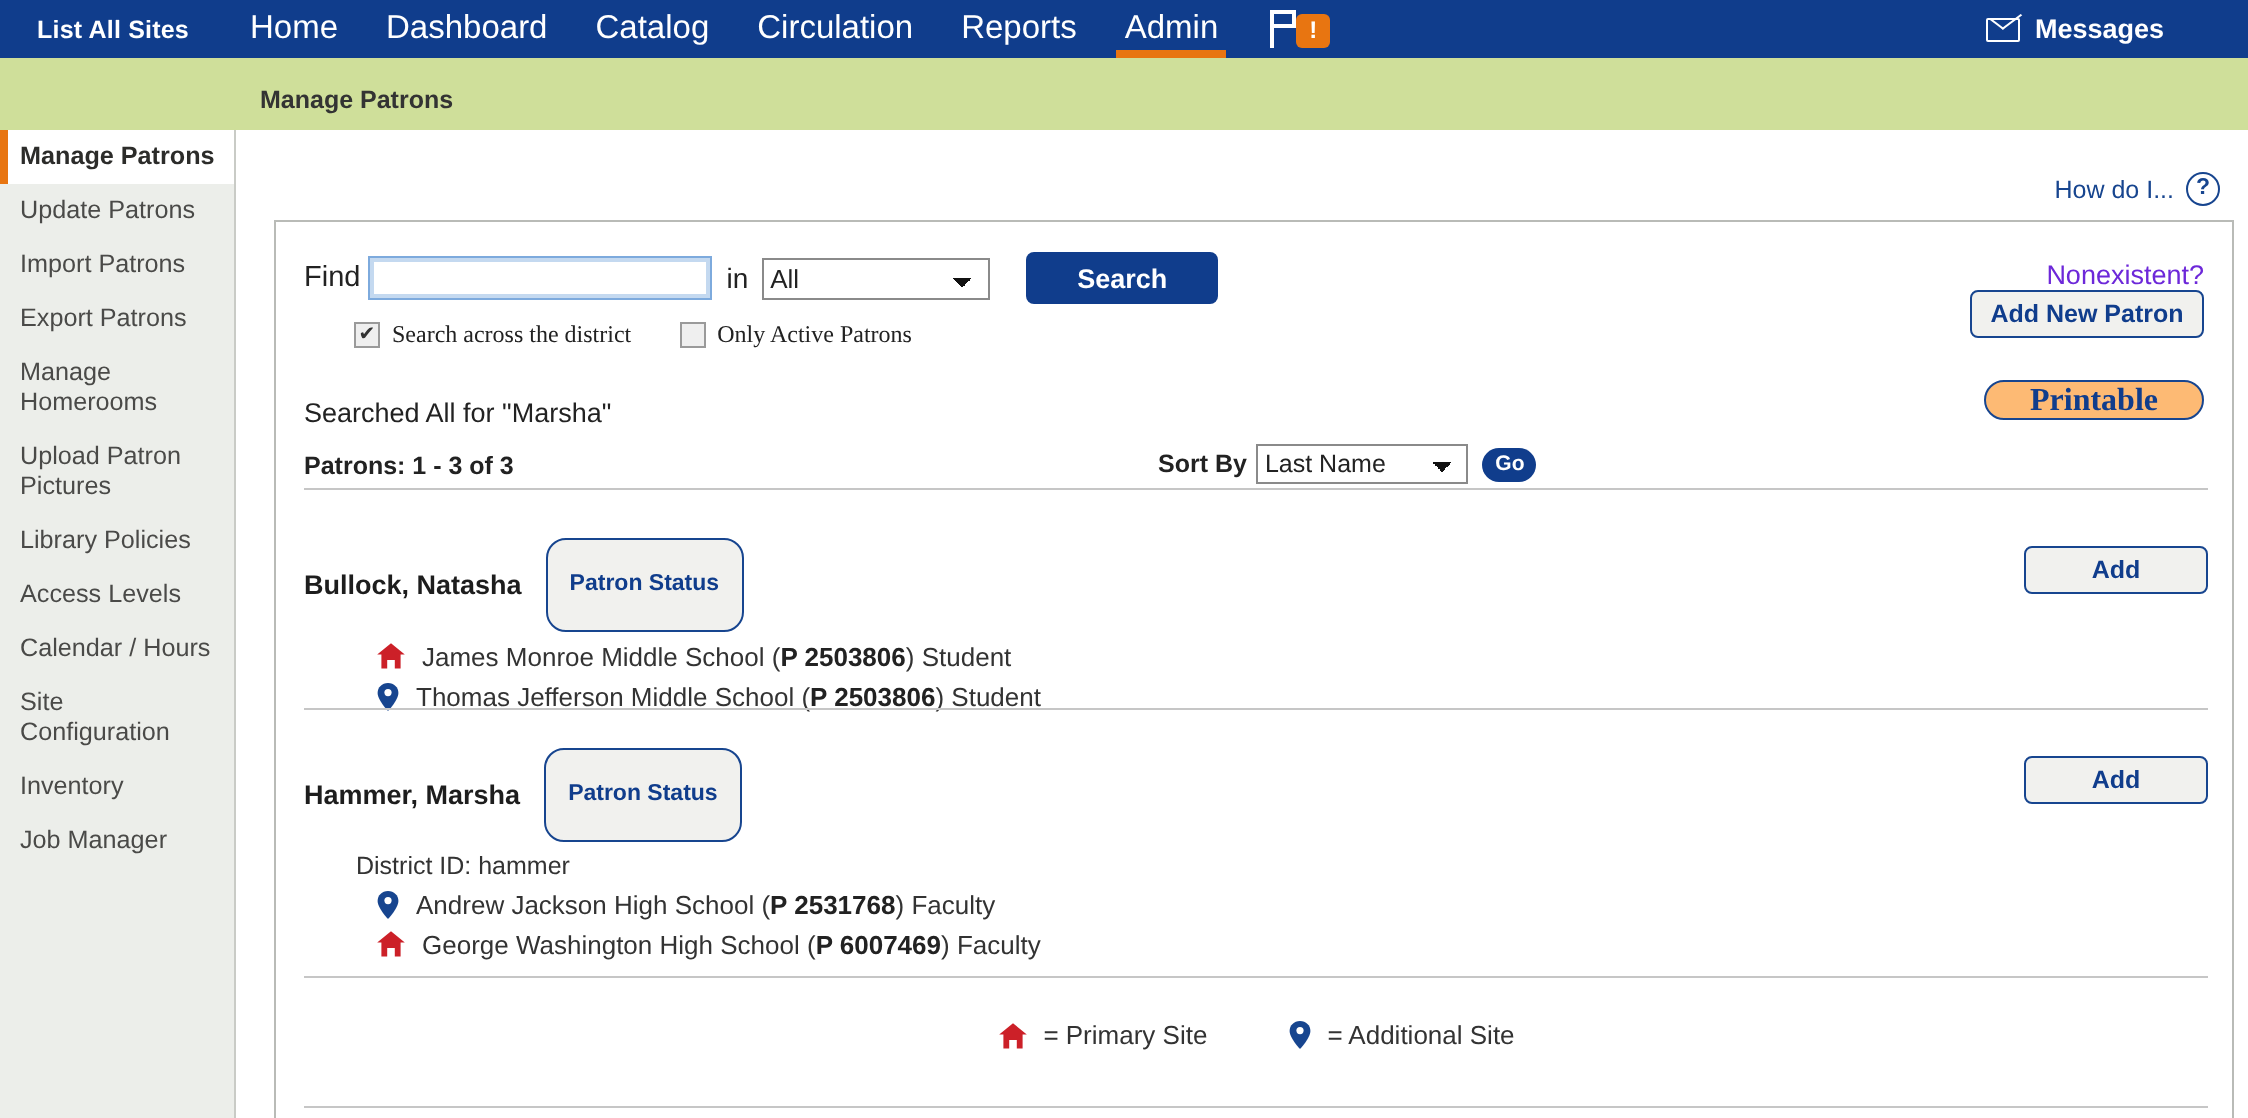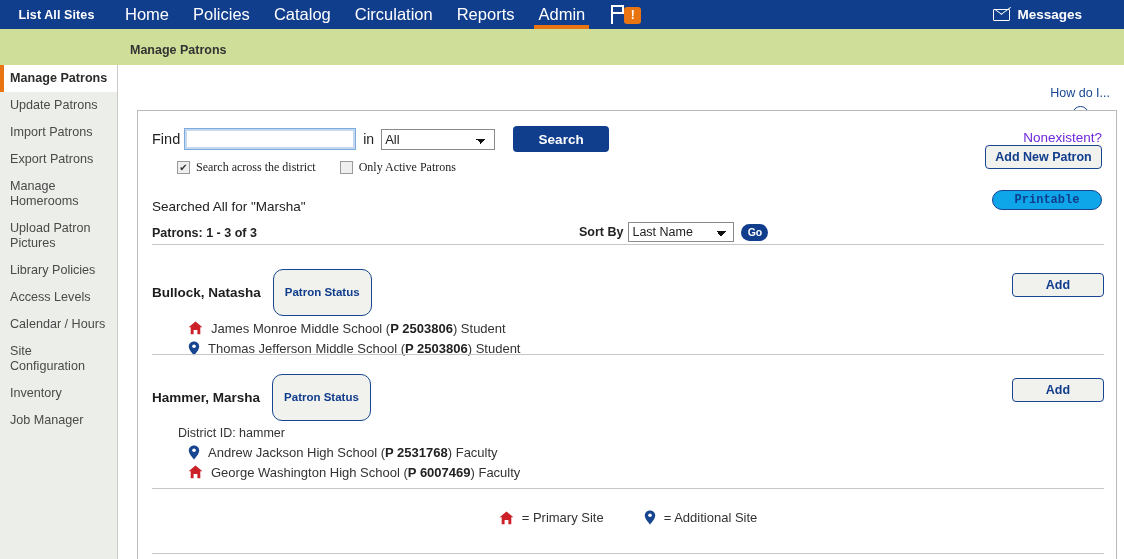--- a/index.html
+++ b/index.html
@@ -114,21 +114,20 @@
   .side-item.active::before {
     content: ""; position: absolute; left: 0; top: 0; bottom: 0;
     width: 4px; background: #e87511;
   }
 
   
   #howdoi {
     position: absolute; right: 14px; top: 86px;
     display: flex; align-items: center; gap: 6px;
     cursor: pointer;
-    flex-direction: column;
   }
   #howdoi-text { font-size: 12.5px; color: #17458f; }
   #howdoi-mark {
     width: 17px; height: 17px; border-radius: 50%;
     border: 1.4px solid #17458f; color: #17458f;
     font-size: 11.5px; font-weight: bold;
     display: flex; align-items: center; justify-content: center;
     line-height: 1;
   }
 
@@ -240,24 +239,24 @@
     position: absolute; right: 14px; top: 34px;
     width: 117px; height: 24px;
     background: #f1f1ee; color: #103d8c;
     border: 1px solid #17458f; border-radius: 4px;
     font-size: 12.5px; font-weight: bold; cursor: pointer;
     font-family: "Liberation Sans", sans-serif;
   }
   #printable-btn {
     position: absolute; right: 14px; top: 79px;
     width: 110px; height: 20px;
-    background: #0ea5e9; color: #103d8c;
+    background: #fdba74; color: #103d8c;
     border: 1px solid #17458f; border-radius: 10px;
-    font-size: 12px; font-weight: bold; cursor: pointer;
-    font-family: Liberation Mono, monospace;
+    font-size: 16px; font-weight: bold; cursor: pointer;
+    font-family: Liberation Serif, serif;
   }
 
   .hr {
     position: absolute; left: 14px; width: 952px;
     height: 0; border-top: 1px solid #c6c6c6;
   }
 
   
   .patron {
     position: absolute; left: 14px; width: 952px;
@@ -307,21 +306,21 @@
     font-size: 13px; color: #333333;
   }
   .leg { display: flex; align-items: center; gap: 8px; }
 </style>
 </head>
 <body>
 
 <div id="topnav">
   <div id="site-selector">List All Sites</div>
   <div class="navitem">Home</div>
-  <div class="navitem">Policies</div>
+  <div class="navitem">Dashboard</div>
   <div class="navitem">Catalog</div>
   <div class="navitem">Circulation</div>
   <div class="navitem">Reports</div>
   <div class="navitem active">Admin</div>
 
   <div id="flag-btn">
     <div id="flag-glyph">
       <div id="flag-pole"></div>
       <div id="flag-cloth"></div>
       <div id="flag-badge">!</div>

